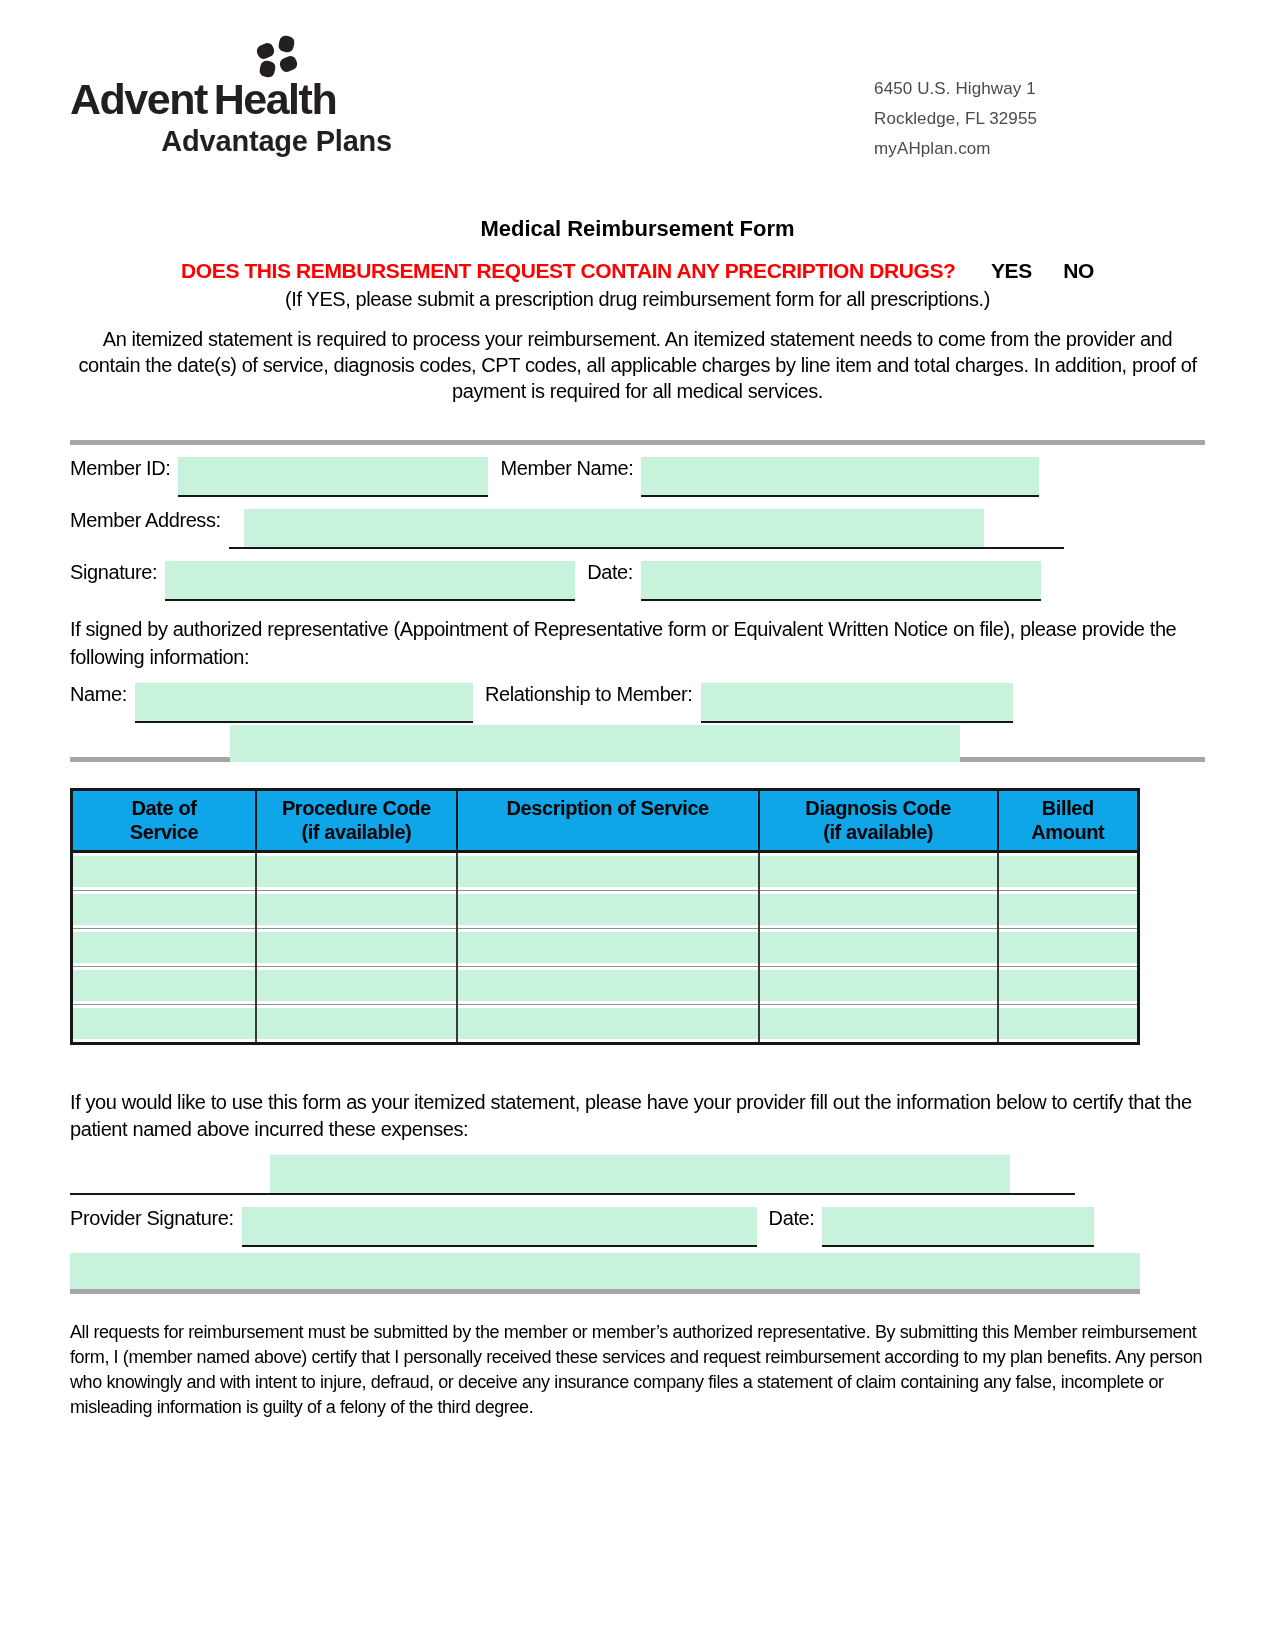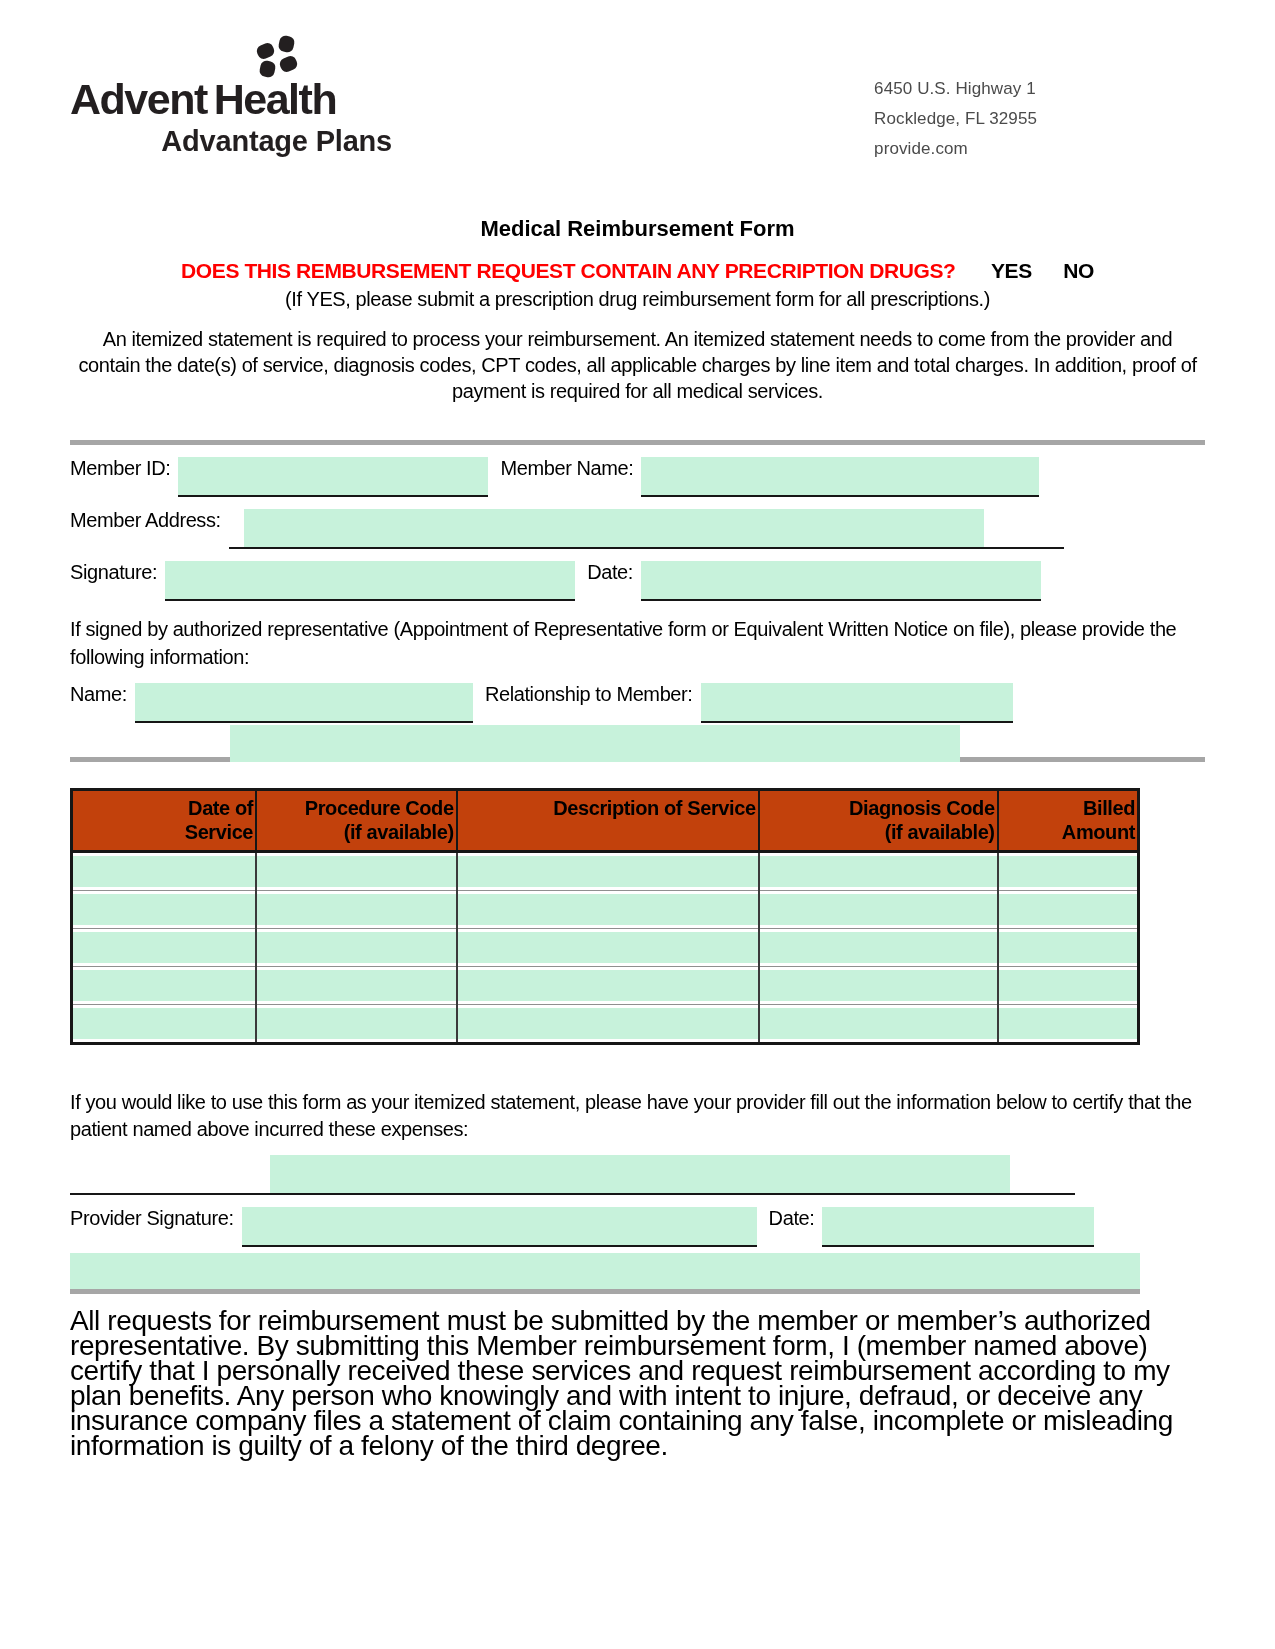--- a/index.html
+++ b/index.html
@@ -48,35 +48,35 @@
   .frow .lbl{flex:0 0 auto;padding-bottom:2px;}
   .field{position:relative;display:inline-block;height:40px;border-bottom:2px solid #161616;margin-left:8px;}
   .field .hl{position:absolute;top:0;bottom:0;left:var(--hl-l,0);right:var(--hl-r,0);background:var(--green);}
   .field.noml{margin-left:0;}
   .gap12{width:12px;flex:0 0 auto;}
   .para{font-size:20px;line-height:28px;letter-spacing:-0.4px;margin-top:14px;}
 
   
   table.svc{margin-top:26px;width:1070px;border-collapse:collapse;border:3px solid #161616;table-layout:fixed;}
   table.svc th{
-    border:2px solid #161616;border-bottom:3px solid #161616;background:#c2410c;
-    font-weight:bold;font-size:20px;letter-spacing:-0.4px;text-align:right;vertical-align:top;
+    border:2px solid #161616;border-bottom:3px solid #161616;background:#0ea5e9;
+    font-weight:bold;font-size:20px;letter-spacing:-0.4px;text-align:center;vertical-align:top;
     padding:5px 2px 6px;line-height:24px;
   }
   table.svc th .l2{display:block;}
   table.svc td{
     border-left:2px solid #3a3a3a;border-right:2px solid #3a3a3a;border-bottom:1px solid #8f8f8f;
     padding:3px 0;height:37px;background:#fff;
   }
   table.svc td .cg{height:31px;background:var(--green);}
   table.svc .c1{width:17.3%;} table.svc .c2{width:18.8%;} table.svc .c3{width:28.3%;}
   table.svc .c4{width:22.4%;} table.svc .c5{width:13.2%;}
 
   .sect{margin-top:44px;font-size:20px;line-height:27px;letter-spacing:-0.4px;}
-  .legal{margin-top:14px;font-size:28px;line-height:25px;letter-spacing:-0.4px;}
+  .legal{margin-top:26px;font-size:18px;line-height:25px;letter-spacing:-0.4px;}
 </style>
 </head>
 <body>
 
 <div class="page">
 
   <div class="hdr">
     <div class="logo">
       <svg class="flower" width="50" height="46" viewBox="0 0 50 46" aria-hidden="true">
         <g fill="#231f20">
@@ -85,21 +85,21 @@
           <rect x="8" y="27" width="15" height="16" rx="6" transform="rotate(12 15.5 35)"></rect>
           <rect x="28" y="23" width="17" height="14" rx="6" transform="rotate(-22 36.5 30)"></rect>
         </g>
       </svg>
       <div class="wordmark"><span>Advent</span><span class="gap"></span><span>Health</span></div>
       <div class="logo-sub">Advantage Plans</div>
     </div>
     <div class="addr">
       <div>6450 U.S. Highway 1</div>
       <div>Rockledge, FL 32955</div>
-      <div>provide.com</div>
+      <div>myAHplan.com</div>
     </div>
   </div>
 
   <div class="title">Medical Reimbursement Form</div>
 
   <div class="redline">
     <span class="q">DOES THIS REMBURSEMENT REQUEST CONTAIN ANY PRECRIPTION DRUGS?</span>
     <span class="opt">YES</span>
     <span class="opt">NO</span>
   </div>

